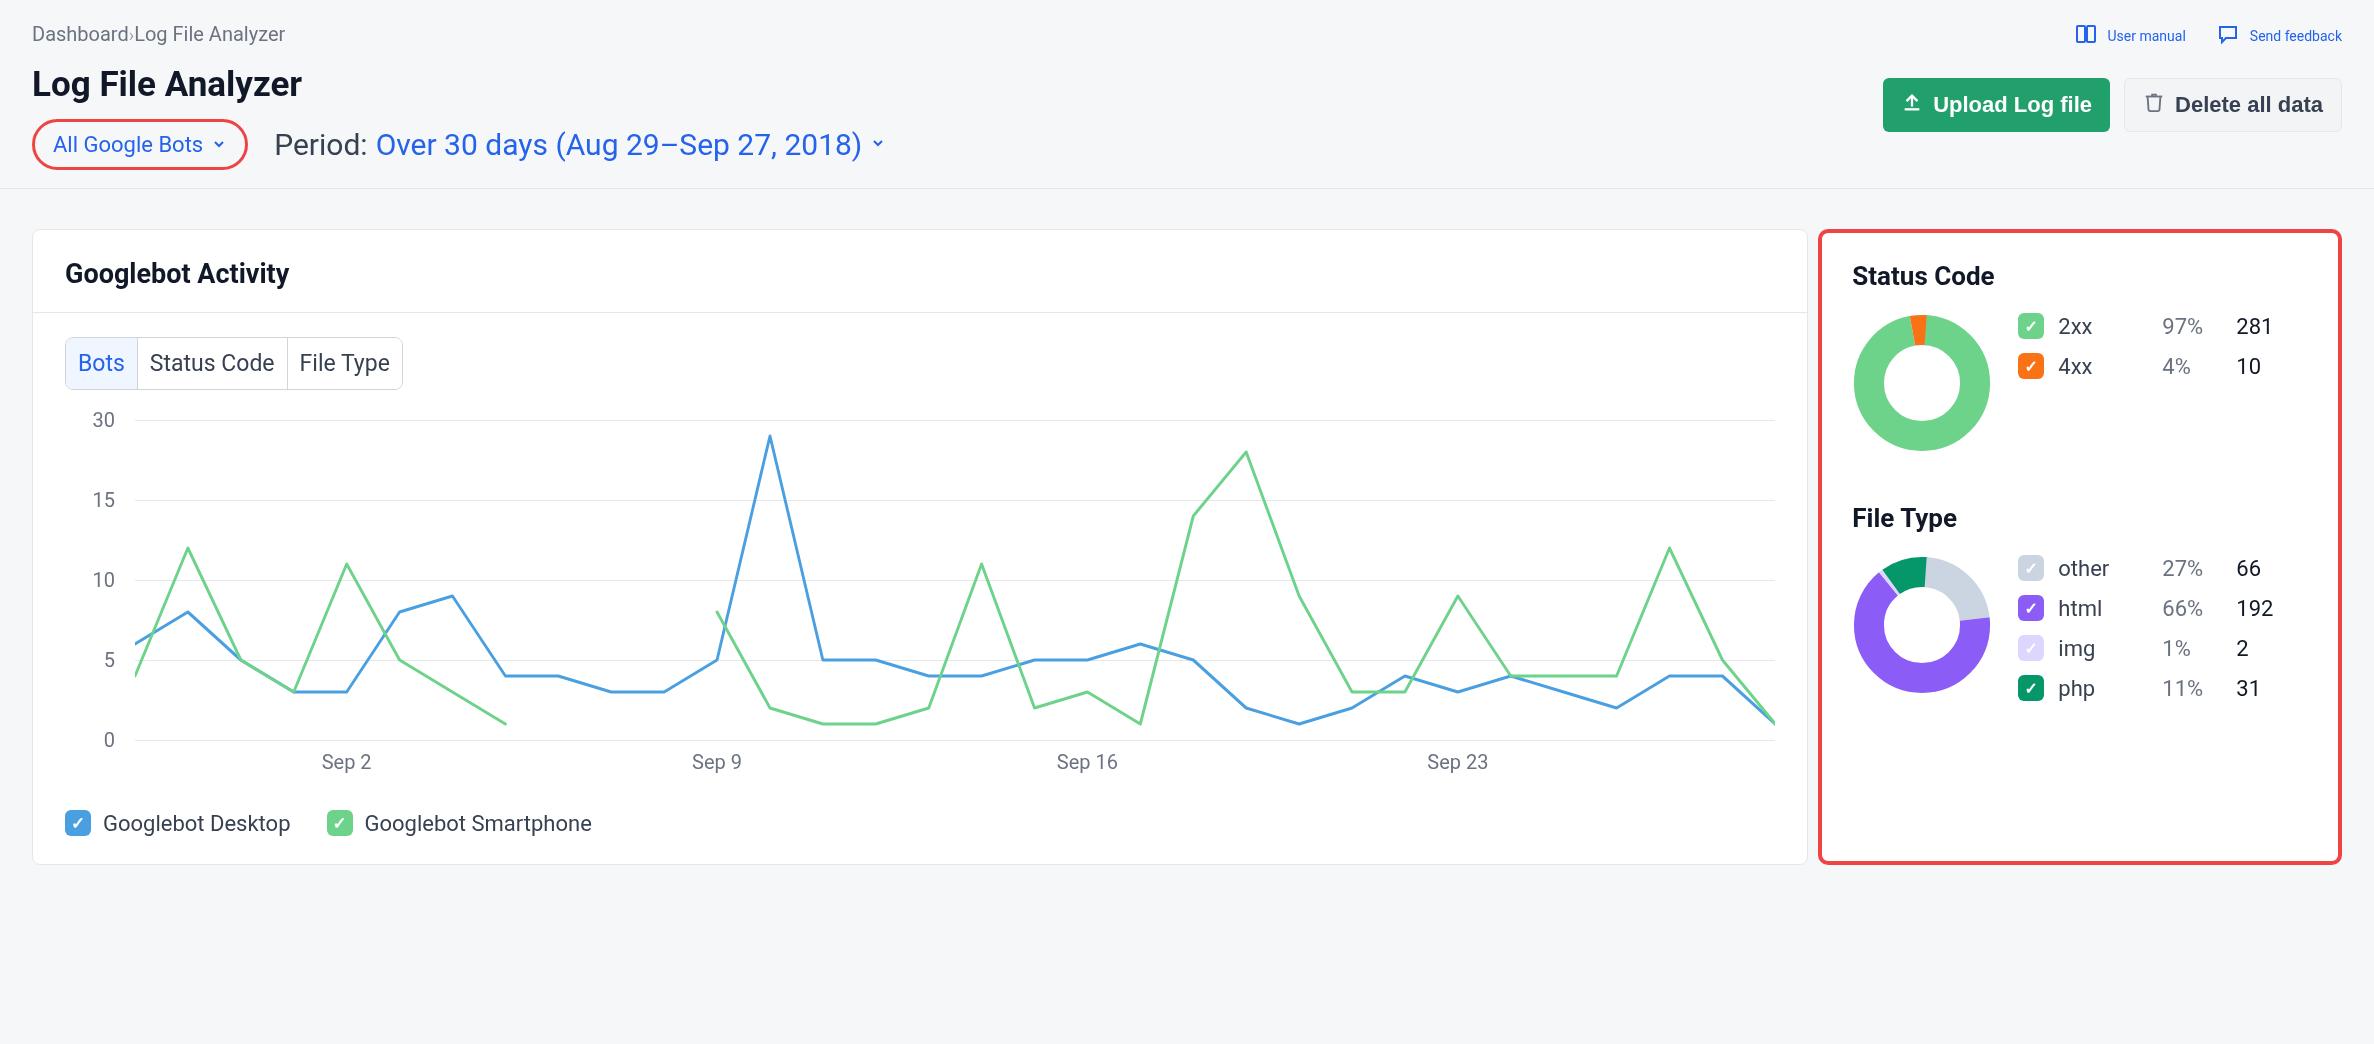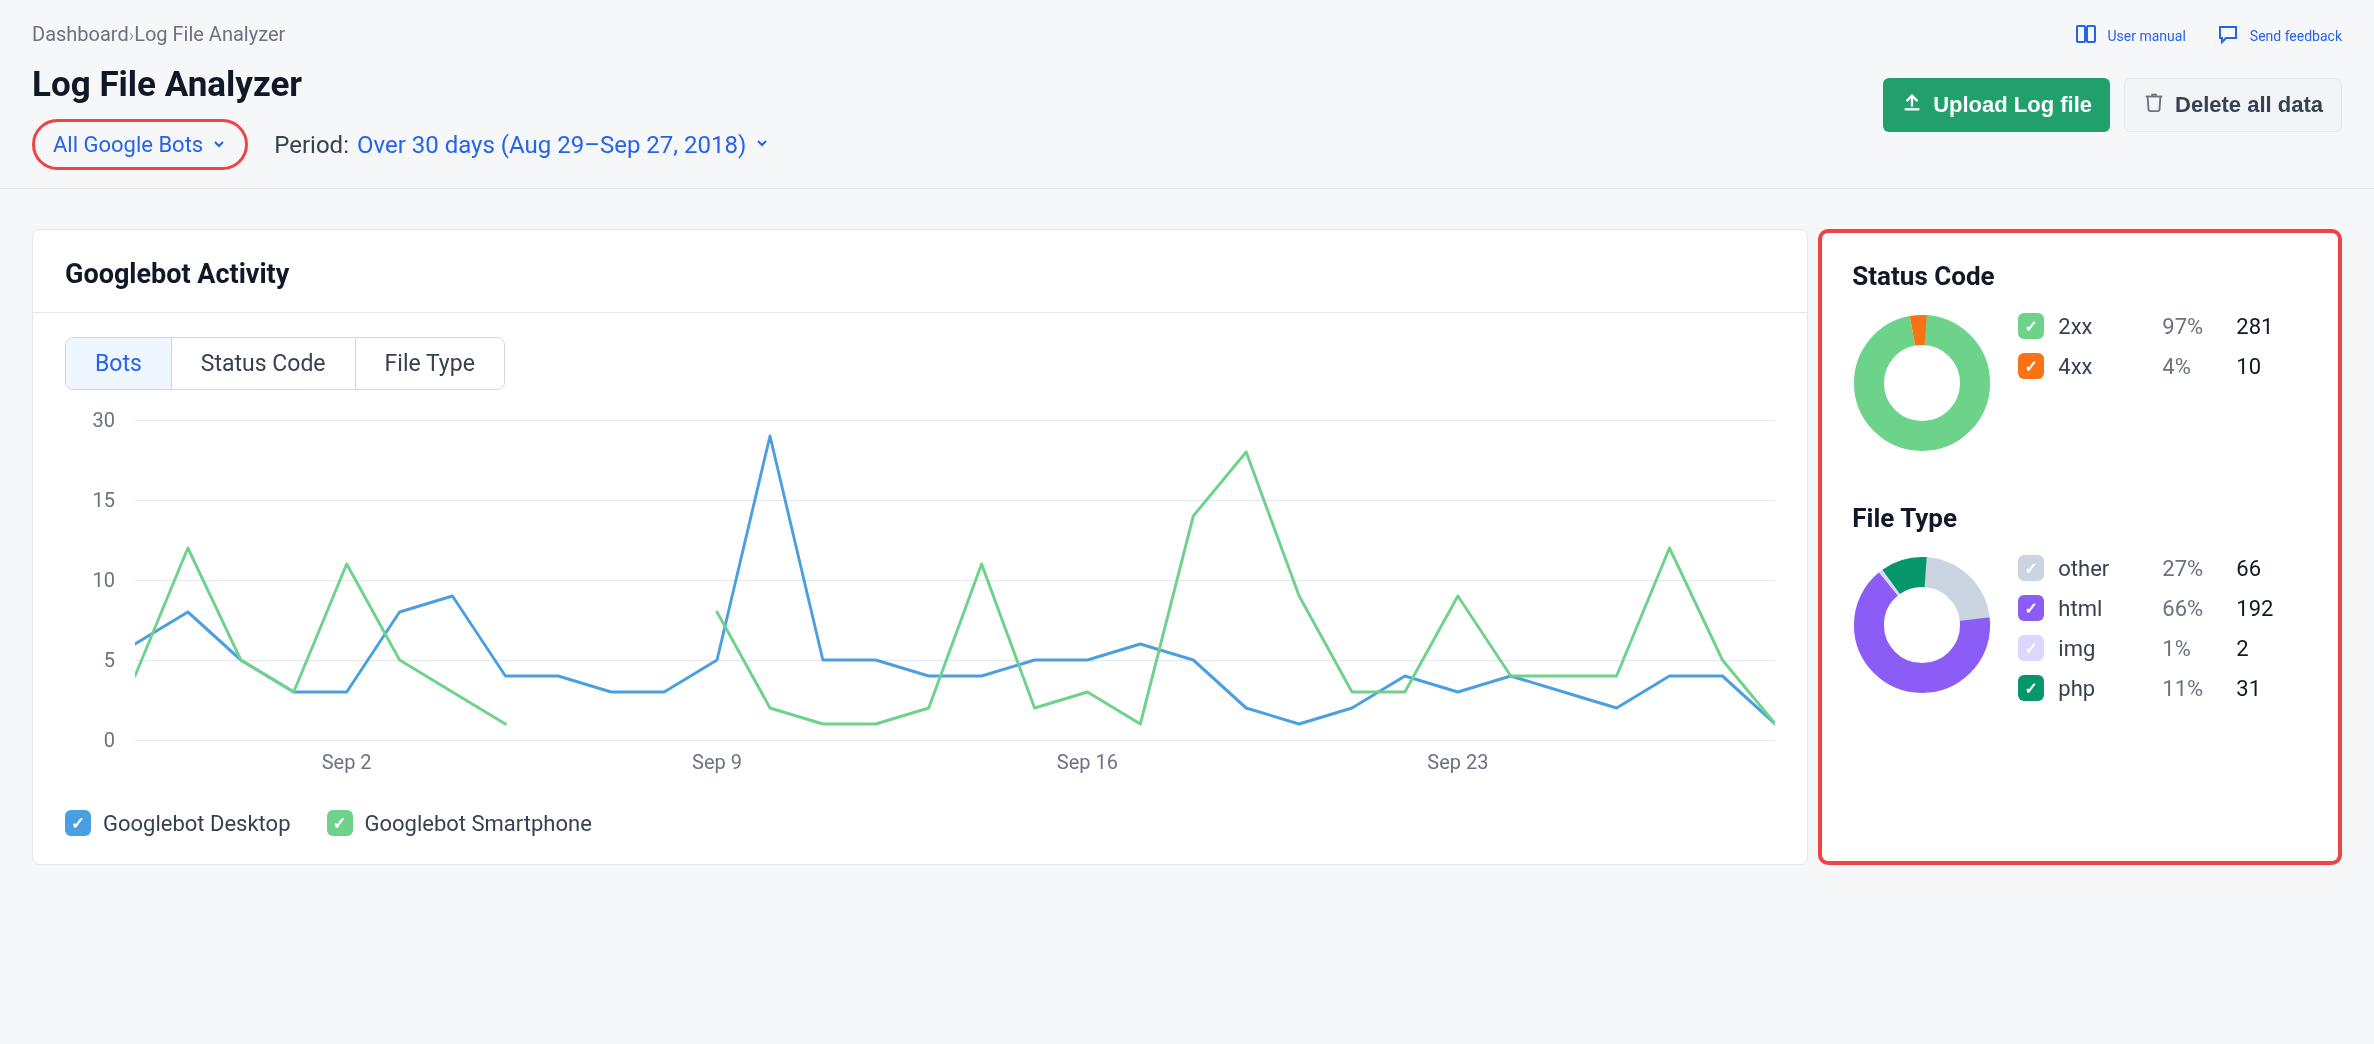--- a/index.html
+++ b/index.html
@@ -19,34 +19,34 @@
   .header-actions { position: absolute; top: 22px; right: 32px; display: flex; gap: 30px; align-items: center; }
   .header-link { color: #2563eb; font-size: 14px; display: flex; align-items: center; gap: 10px; text-decoration: none; }
   .page-title { font-size: 35px; font-weight: 700; color: #111827; margin-bottom: 14px; }
   .btn { display: inline-flex; align-items: center; gap: 10px; font-size: 22px; font-weight: 600; padding: 12px 18px; border-radius: 6px; border: none; cursor: pointer; }
   .btn-green { background: #22a06b; color: #fff; }
   .btn-gray { background: #f3f4f6; color: #374151; border: 1px solid #e5e7eb; }
   .title-btns { position: absolute; top: 78px; right: 32px; display: flex; gap: 14px; }
 
   .filter-row { display: flex; align-items: center; gap: 26px; }
   .pill { display: inline-flex; align-items: center; gap: 8px; padding: 10px 18px; border-radius: 30px; border: 3px solid #ef4444; color: #2563eb; font-size: 22px; }
-  .period-label { font-size: 24px; color: #374151; }
+  .period-label { font-size: 30px; color: #374151; }
   .period-value { color: #2563eb; }
 
   
   .content { padding: 40px 32px; display: flex; gap: 0; }
   .card { background: #fff; border: 1px solid #e5e7eb; border-radius: 8px; padding: 28px 32px; }
   .card-left { width: 1800px; }
   .card-right { width: 530px; margin-left: 10px; border: 4px solid #ef4444; border-radius: 10px; padding: 28px 30px; background: #fff; }
   .card-title { font-size: 27px; font-weight: 700; margin-bottom: 22px; }
   .divider { border: none; border-top: 1px solid #e5e7eb; margin: 0 -32px 24px -32px; }
 
   
   .seg { display: inline-flex; border: 1px solid #d1d5db; border-radius: 8px; overflow: hidden; margin-bottom: 30px; }
-  .seg-item { padding: 12px 29px; font-size: 23px; color: #374151; cursor: pointer; border-right: 1px solid #d1d5db; background: #fff; }
+  .seg-item { padding: 12px 12px; font-size: 23px; color: #374151; cursor: pointer; border-right: 1px solid #d1d5db; background: #fff; }
   .seg-item:last-child { border-right: none; }
   .seg-item.active { background: #eff6ff; color: #2563eb; }
 
   
   .chart-wrap { position: relative; height: 360px; margin-bottom: 30px; }
   .y-axis { position: absolute; left: 0; top: 0; bottom: 40px; width: 60px; }
   .y-tick { position: absolute; right: 10px; font-size: 20px; color: #6b7280; transform: translateY(-50%); }
   .grid { position: absolute; left: 70px; right: 0; top: 0; bottom: 40px; }
   .grid-line { position: absolute; left: 0; right: 0; border-top: 1px solid #e5e7eb; }
   .plot { position: absolute; left: 70px; right: 0; top: 0; bottom: 40px; }

